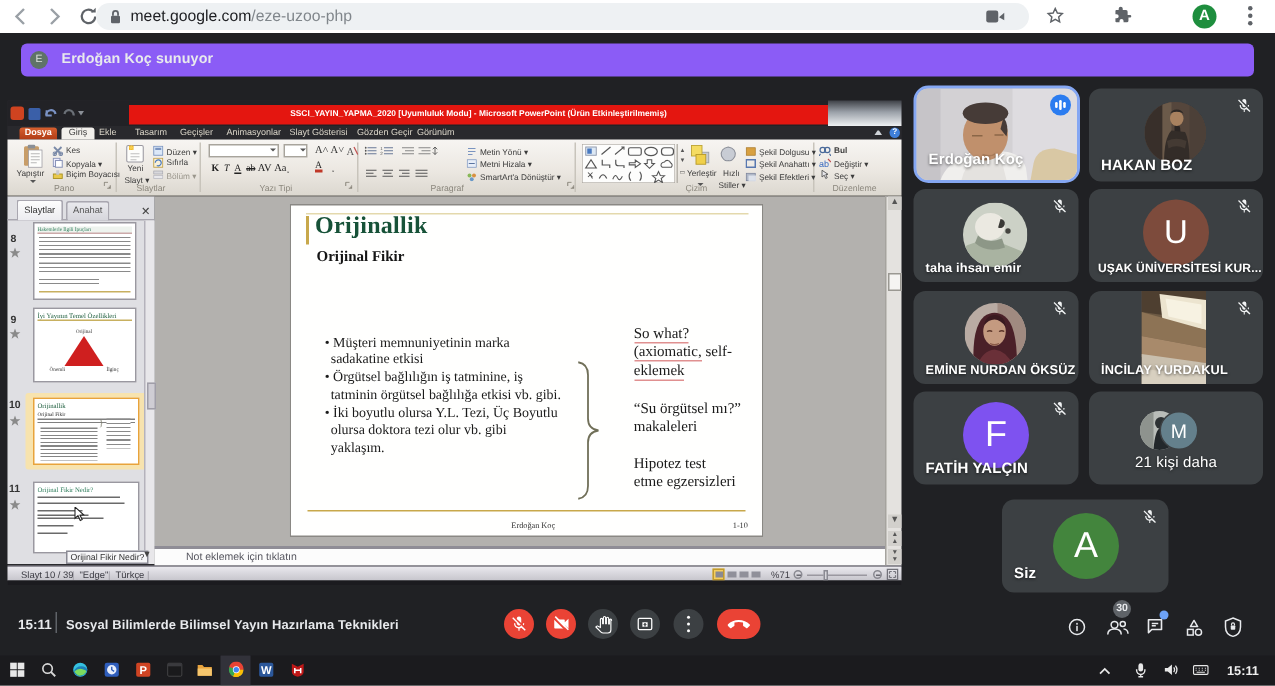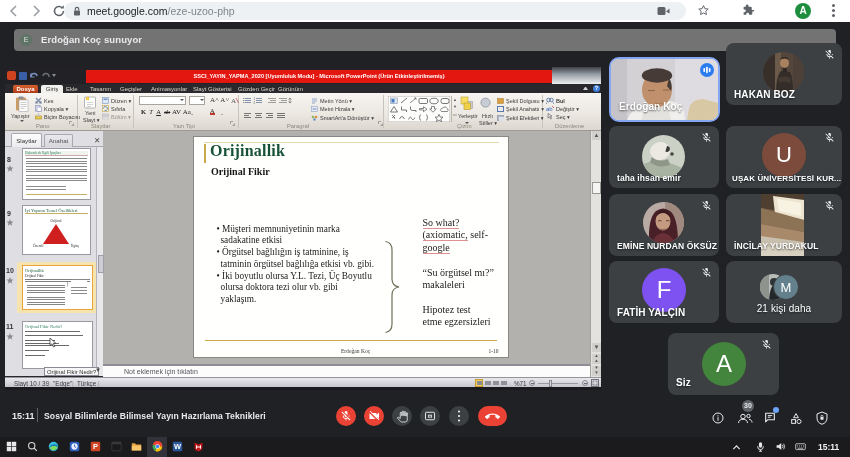--- a/index.html
+++ b/index.html
@@ -6,21 +6,21 @@
 html,body { width:850px; height:457px; overflow:hidden; }
 body { font-family:"Liberation Sans", sans-serif; }
 #app { position:relative; width:850px; height:457px; background:#202124; overflow:hidden; }
 .abs { position:absolute; }
 
 
 #chromebar { position:absolute; left:0; top:0; width:850px; height:22px; background:#fff; }
 #chromebar svg { position:absolute; }
 
 
-#notif { position:absolute; left:14px; top:29px; width:822px; height:22px; background:#737373; border-radius:4px; }
+#notif { position:absolute; left:14px; top:29px; width:822px; height:22px; background:#8b5cf6; border-radius:4px; }
 #notif .av { position:absolute; left:6px; top:5px; width:12px; height:12px; border-radius:50%; background:#5f7367; color:#dfe3df; font-size:7px; line-height:12px; text-align:center; }
 #notif .tx { position:absolute; left:27px; top:5px; font-size:9.5px; font-weight:bold; color:#e8eaed; letter-spacing:.1px; }
 
 
 .tile { position:absolute; background:#3c4043; border-radius:8px; overflow:hidden; }
 .tile .name { position:absolute; left:8px; bottom:5px; color:#fff; font-size:9px; font-weight:bold; white-space:nowrap; text-shadow:0 1px 2px rgba(0,0,0,.6); letter-spacing:.1px; }
 .tile .micoff { position:absolute; top:6px; right:7px; width:11px; height:11px; }
 .avcirc { position:absolute; border-radius:50%; display:flex; align-items:center; justify-content:center; color:#fff; }
 
 
@@ -321,21 +321,21 @@
           <div style="padding-left:4px;text-indent:-4px">•&nbsp;Müşteri memnuniyetinin marka<br>sadakatine etkisi</div>
           <div style="padding-left:4px;text-indent:-4px">•&nbsp;Örgütsel bağlılığın iş tatminine, iş<br>tatminin örgütsel bağlılığa etkisi vb. gibi.</div>
           <div style="padding-left:4px;text-indent:-4px">•&nbsp;İki boyutlu olursa Y.L. Tezi, Üç Boyutlu<br>olursa doktora tezi olur vb. gibi<br>yaklaşım.</div>
         </div>
         <svg class="abs" style="left:190px;top:103px" width="17" height="94" viewBox="0 0 17 94">
             <path d="M1.5 1.5 Q8 2.5 8 10 L8 39 Q8 46 15 47 Q8 48 8 55 L8 84 Q8 91.5 1.5 92.5" fill="none" stroke="#706f58" stroke-width="1.2"></path>
           </svg>
         <div class="abs" style="left:229px;top:80px;font-size:10px;color:#1a1a1a;line-height:12.4px;width:80px">
           <span style="border-bottom:1px solid #e09090">So what?</span><br>
           <span style="border-bottom:1px solid #e09090">(axiomatic,</span> self-<br>
-          <span style="border-bottom:1px solid #e09090">google</span>
+          <span style="border-bottom:1px solid #e09090">eklemek</span>
         </div>
         <div class="abs" style="left:229px;top:129.5px;font-size:10px;color:#1a1a1a;line-height:12.4px;width:80px">“Su örgütsel mı?” makaleleri</div>
         <div class="abs" style="left:229px;top:166.5px;font-size:10px;color:#1a1a1a;line-height:12.4px;white-space:nowrap">Hipotez test<br>etme egzersizleri</div>
         <div class="abs" style="left:11.8px;top:203px;width:292px;height:1.2px;background:#c8a84b"></div>
         <div class="abs" style="left:129px;top:211px;width:66px;text-align:center;font-size:5.5px;color:#333">Erdoğan Koç</div>
         <div class="abs" style="left:295px;top:211px;font-size:5.5px;color:#333">1-10</div>
       </div>
 
       <div id="panel" class="abs" style="left:0;top:0;width:98px;height:245px;background:#dfdfe3">
 
@@ -459,21 +459,21 @@
       </svg>
       <div class="name" style="font-size:10px;bottom:8px">Erdoğan Koç</div>
       <div style="position:absolute;top:4px;right:4px;width:14px;height:14px;border-radius:50%;background:#2b7cf0"></div>
       <svg style="position:absolute;top:7px;right:7px" width="8" height="8" viewBox="0 0 8 8">
           <rect x="0.4" y="2" width="1.7" height="4" rx="0.8" fill="#fff"></rect>
           <rect x="3.1" y="0.7" width="1.7" height="6.6" rx="0.8" fill="#fff"></rect>
           <rect x="5.8" y="2" width="1.7" height="4" rx="0.8" fill="#fff"></rect>
         </svg>
     </div>
 
-    <div class="tile" style="left:726px;top:43px;width:116px;height:62px">
+    <div class="tile" style="left:726px;top:59px;width:116px;height:62px">
       <div class="avcirc" style="left:37px;top:9px;width:41px;height:41px;background:#4c423e;overflow:hidden">
         <svg width="41" height="41" viewBox="0 0 41 41">
             <rect width="41" height="41" fill="#55463c"></rect>
             <rect x="0" y="0" width="12" height="41" fill="#382f2a"></rect>
             <rect x="12" y="0" width="6" height="41" fill="#6b5a4a"></rect>
             <rect x="30" y="0" width="11" height="41" fill="#4c4038"></rect>
             <path d="M24 41 V20 Q24 14 20 13 L20 41 Z" fill="#2b2523"></path>
             <ellipse cx="21.5" cy="11" rx="4.5" ry="5" fill="#a8815f"></ellipse>
             <path d="M17 8 Q18 5 21.5 5 Q25 5 26 8 Q25 6.5 21.5 6.5 Q18 6.5 17 8Z" fill="#2e2825"></path>
             <path d="M13 41 Q13 24 18 19 L27 20 Q30 25 30 41 Z" fill="#332c28"></path>

